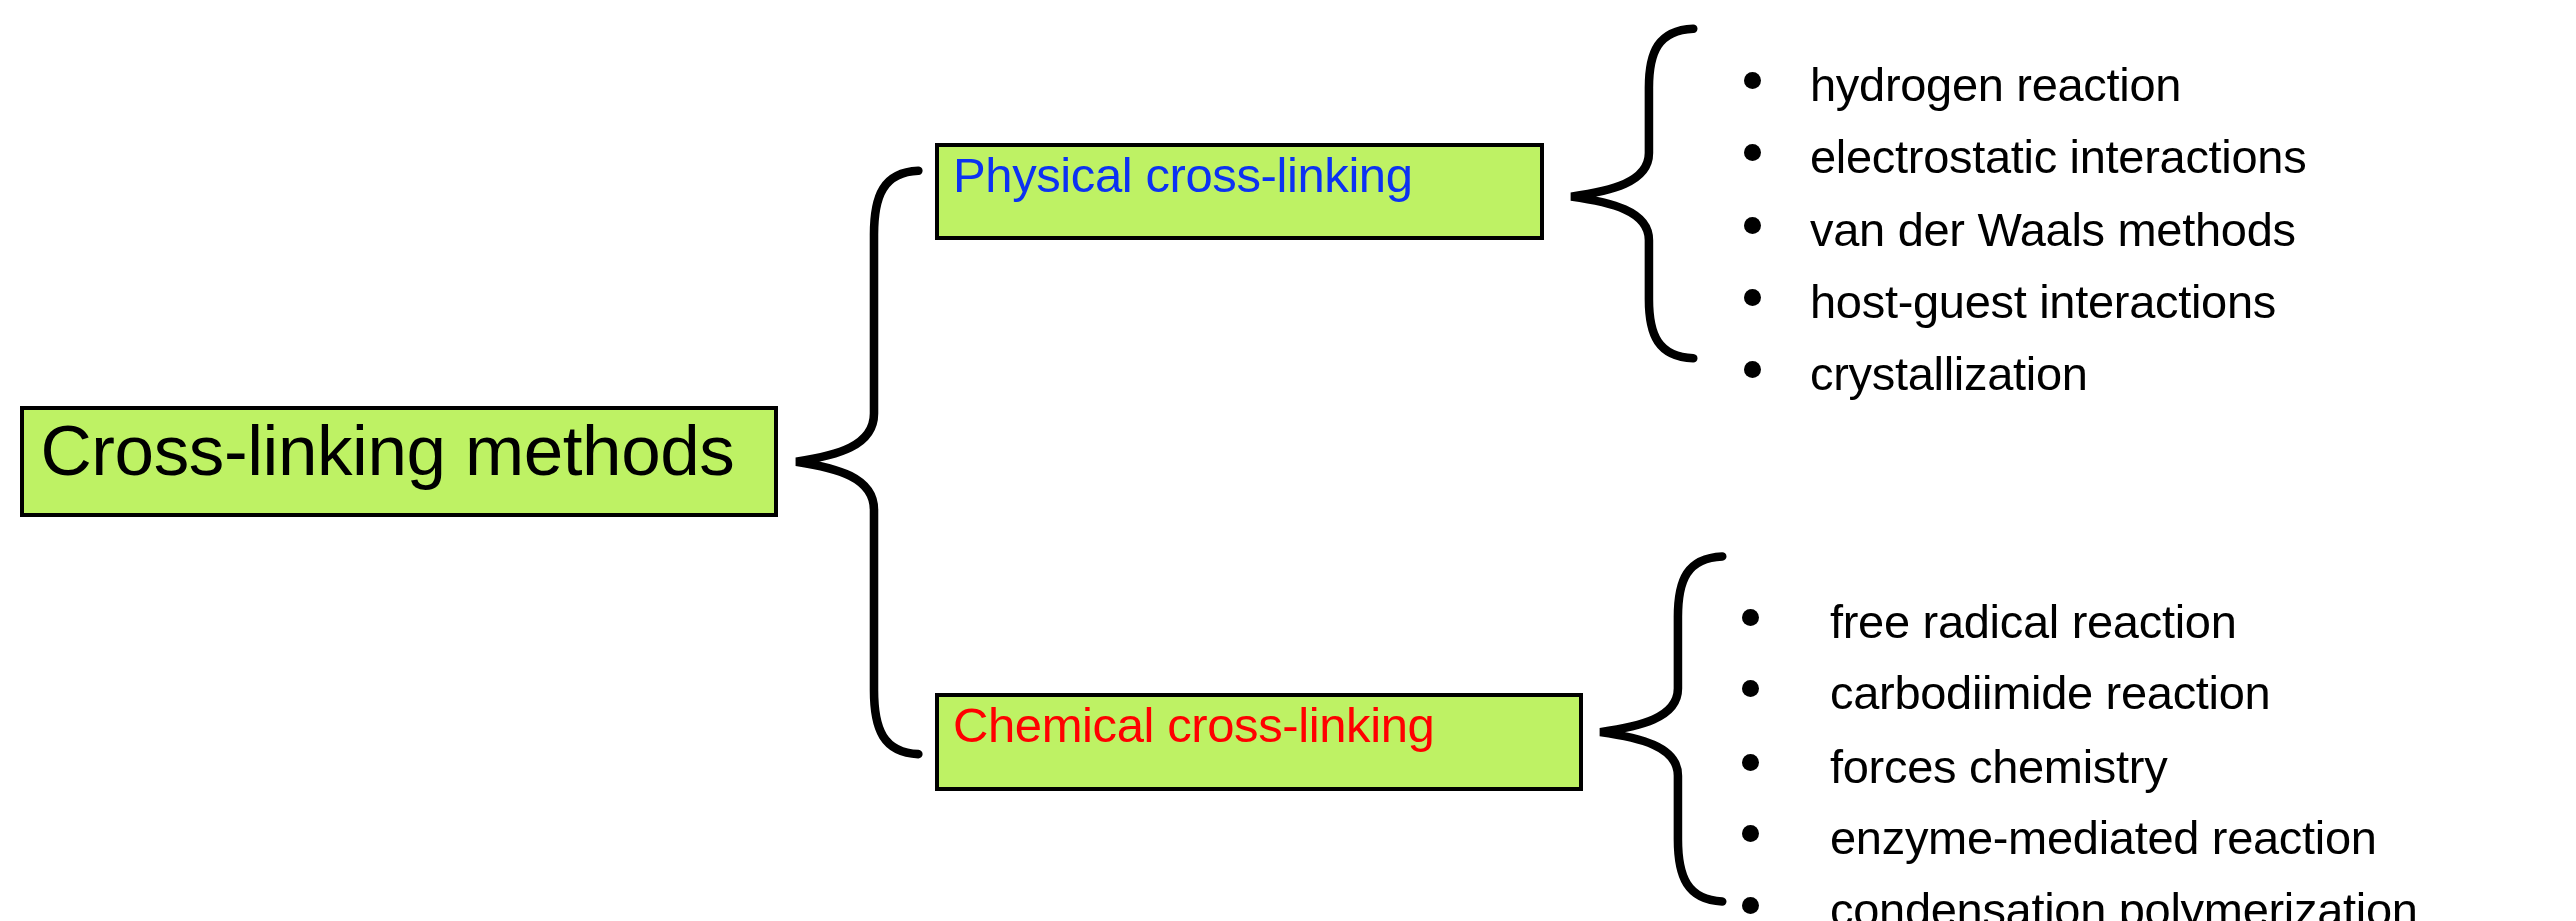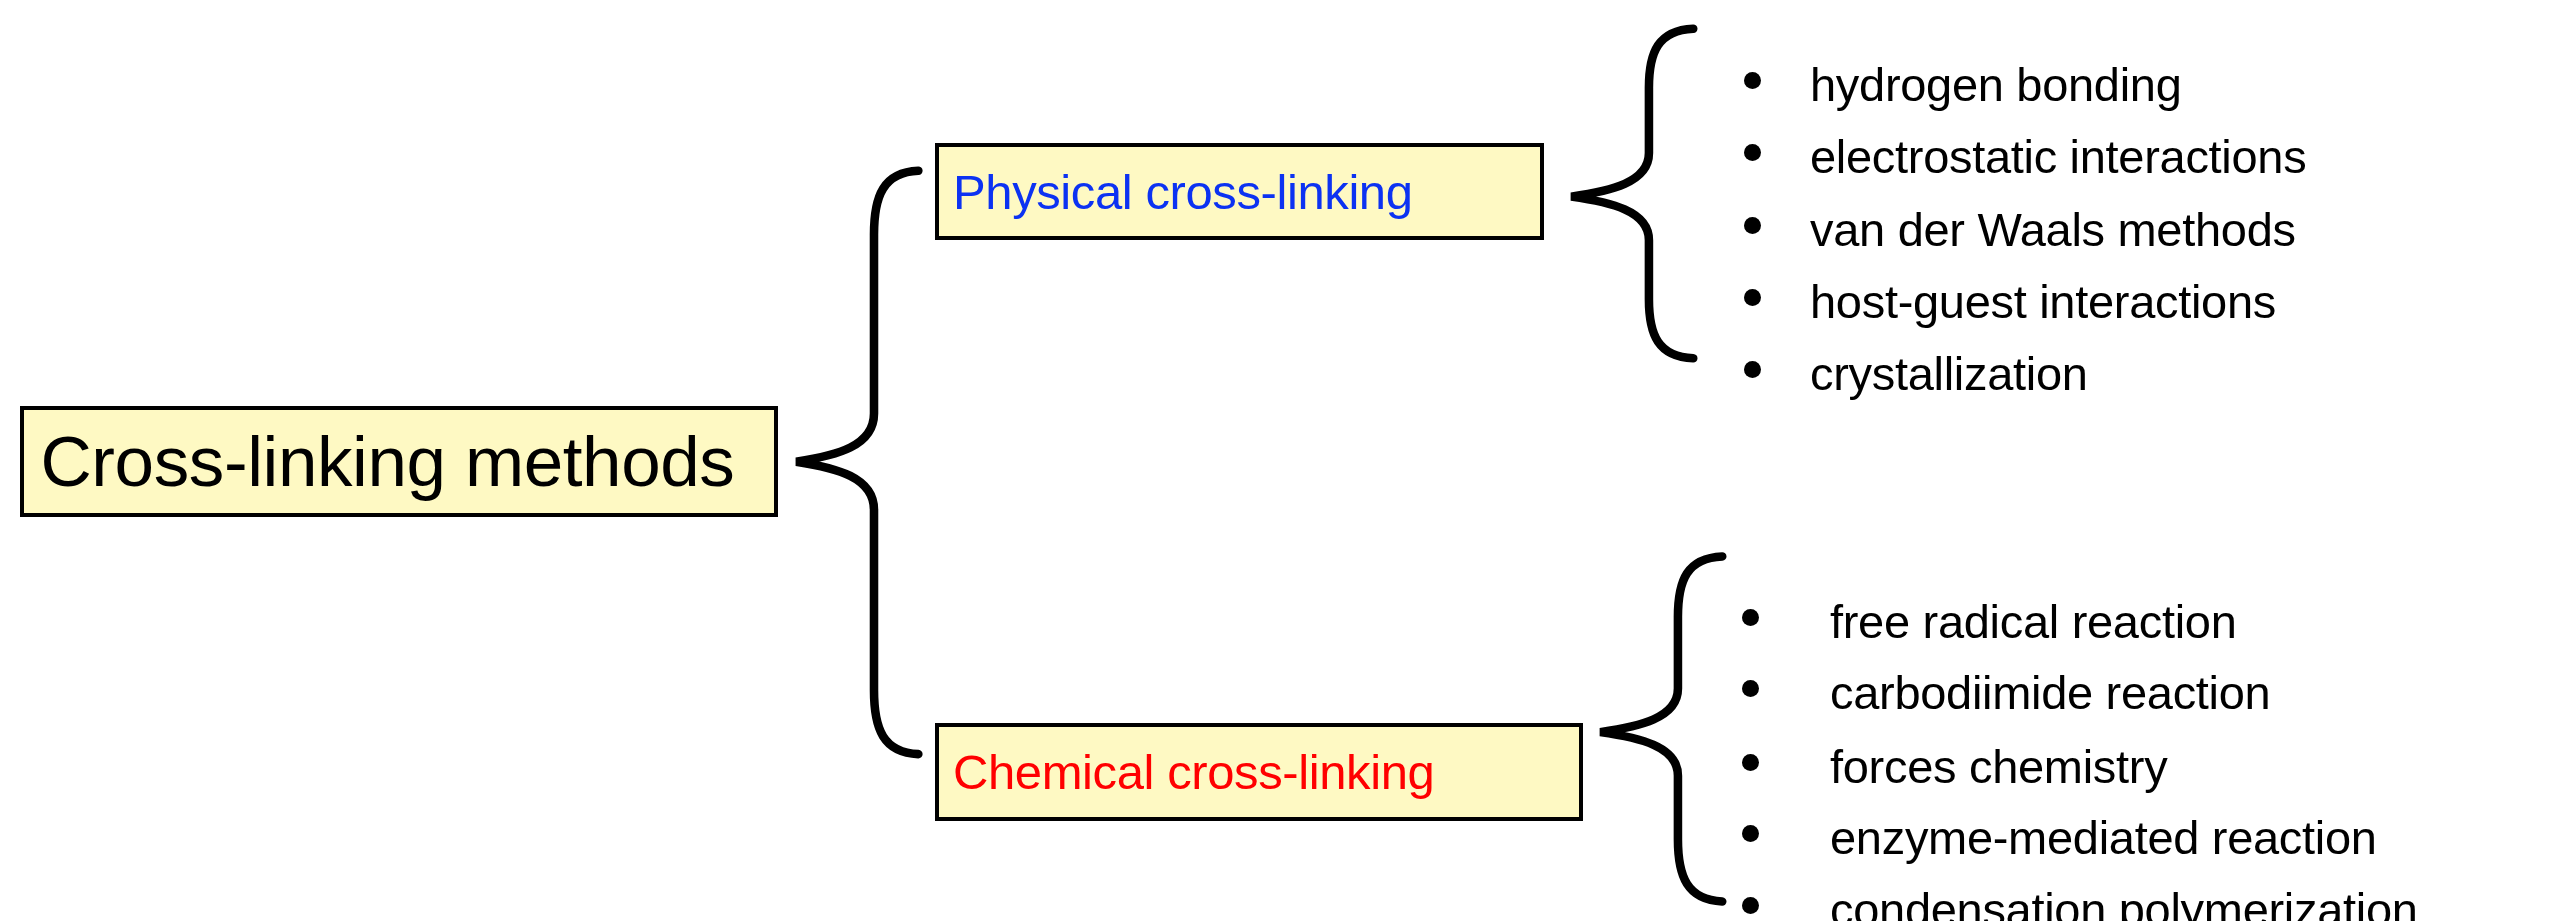--- a/index.html
+++ b/index.html
@@ -14,23 +14,22 @@
     position: relative;
     width: 2576px;
     height: 921px;
     background: #ffffff;
     overflow: hidden;
   }
   .node-box {
     position: absolute;
     box-sizing: border-box;
     border: 4.7px solid #000000;
-    background: #fef9c3;
+    background: #bef264;
     display: flex;
-    align-items: center;
     justify-content: flex-start;
     white-space: nowrap;
   }
   .node-label {
     font-family: "Liberation Sans", sans-serif;
     font-weight: 400;
     letter-spacing: -0.4px;
   }
   #root-node {
     left: 19.5px;
@@ -49,21 +48,21 @@
     width: 609px;
     height: 97px;
     padding-left: 14px;
   }
   #physical-node .node-label {
     font-size: 49px;
     color: #0c32f2;
   }
   #chemical-node {
     left: 935px;
-    top: 723px;
+    top: 693px;
     width: 648px;
     height: 98px;
     padding-left: 14px;
   }
   #chemical-node .node-label {
     font-size: 49px;
     color: #ff0000;
   }
 
   .brace {
@@ -122,21 +121,21 @@
   </div>
 
   <svg class="brace" style="left:1565px; top:22px; width:136px; height:343px;" viewBox="0 0 175 440" xmlns="http://www.w3.org/2000/svg">
     <path d="M 165 8 C 120 10 108 38 108 84 L 108 168 C 108 206 58 217 8 224
              C 58 231 108 242 108 280 L 108 356 C 108 402 120 430 165 432" fill="none" stroke="#000000" stroke-width="11" stroke-linecap="round"></path>
   </svg>
 
   <div class="bullet-list" id="top-list" style="left:1744px; top:0px; width:825px; height:366px;">
     <div class="bullet-row" style="top:61px;">
       <span class="bullet-dot"></span>
-      <span class="bullet-text">hydrogen bonding</span>
+      <span class="bullet-text">hydrogen reaction</span>
     </div>
     <div class="bullet-row" style="top:133px;">
       <span class="bullet-dot"></span>
       <span class="bullet-text">electrostatic interactions</span>
     </div>
     <div class="bullet-row" style="top:206px;">
       <span class="bullet-dot"></span>
       <span class="bullet-text">van der Waals methods</span>
     </div>
     <div class="bullet-row" style="top:278px;">

